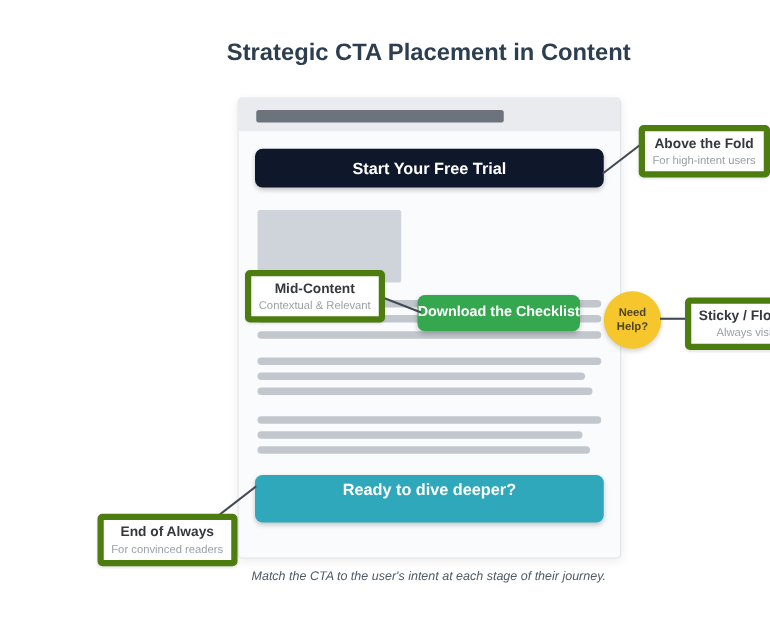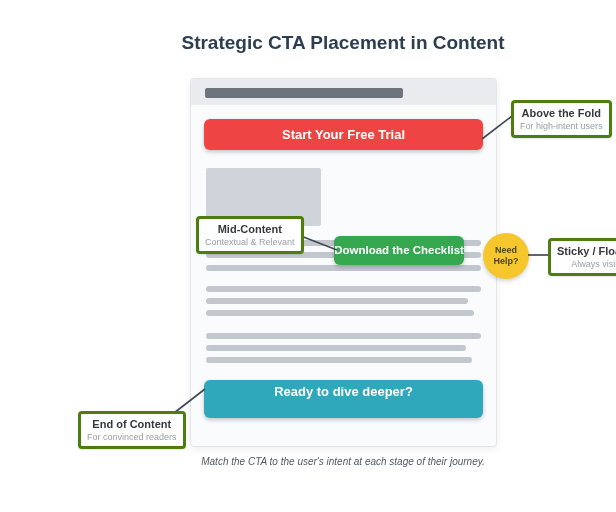--- a/index.html
+++ b/index.html
@@ -31,21 +31,21 @@
   }
   .tline {
     position:absolute; height:6px; background:#c1c7cd; border-radius:3px;
   }
   .btn {
     position:absolute; color:#ffffff; font-weight:bold; text-align:center;
     border-radius:6px; box-shadow:0 2px 4px rgba(0,0,0,0.22); z-index:4;
   }
   .btn-blue {
     left:13px; top:40px; width:279px; height:31px;
-    background:#ef4444; font-size:13px; line-height:31px;
+    background:#0f172a; font-size:13px; line-height:31px;
   }
   .btn-green {
     left:334px; top:236px; width:130px; height:29px;
     background:#35a74f; font-size:11.5px; line-height:29px;
   }
   .btn-teal {
     left:13px; top:301px; width:279px; height:38px;
     background:#2fa8bc; padding-top:4px;
   }
   .btn-teal .t1 { font-size:13px; font-weight:bold; line-height:16px; }
@@ -56,21 +56,21 @@
     display:flex; align-items:center; justify-content:center; text-align:center;
     font-size:9px; font-weight:bold; color:#4e4421; line-height:1.2;
     box-shadow:0 2px 4px rgba(0,0,0,0.18);
   }
   .connectors {
     position:absolute; left:0; top:0; width:616px; height:512px;
     pointer-events:none; z-index:5;
   }
   .connectors line { stroke:#414a54; stroke-width:1.7; }
   .callout {
-    position:absolute; background:#ffffff; border:3px solid #4d7c0f;
+    position:absolute; background:#ffffff; border:5px solid #4d7c0f;
     border-radius:4px; padding:3px 6px; text-align:center; z-index:6;
     white-space:nowrap; box-shadow:0 1px 2px rgba(0,0,0,0.10);
   }
   .callout .ct { font-size:11px; font-weight:bold; color:#35393d; line-height:14px; }
   .callout .cs { font-size:9px; color:#9aa0a6; line-height:11px; margin-top:1px; }
   .co-above  { left:511px; top:100px; }
   .co-mid    { left:196px; top:216px;text-align:center; }
   .co-sticky { left:548px; top:238px; }
   .co-end    { left:78px;  top:411px; }
   .caption {
@@ -127,17 +127,17 @@
   <div class="ct">Mid-Content</div>
   <div class="cs">Contextual &amp; Relevant</div>
 </div>
 
 <div class="callout co-sticky">
   <div class="ct">Sticky / Floating</div>
   <div class="cs">Always visible</div>
 </div>
 
 <div class="callout co-end">
-  <div class="ct">End of Content</div>
+  <div class="ct">End of Always</div>
   <div class="cs">For convinced readers</div>
 </div>
 
 <div class="caption">Match the CTA to the user's intent at each stage of their journey.</div>
 
 </body></html>

